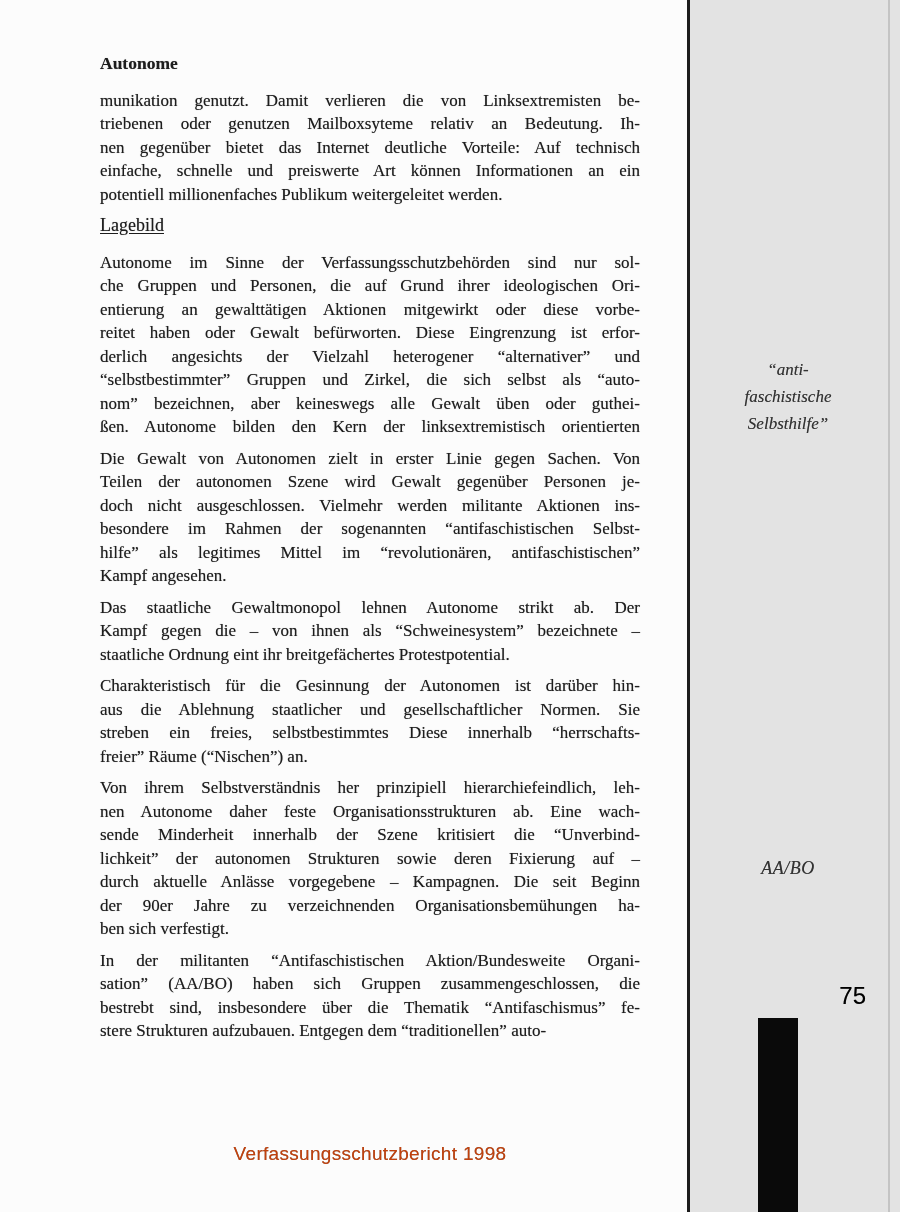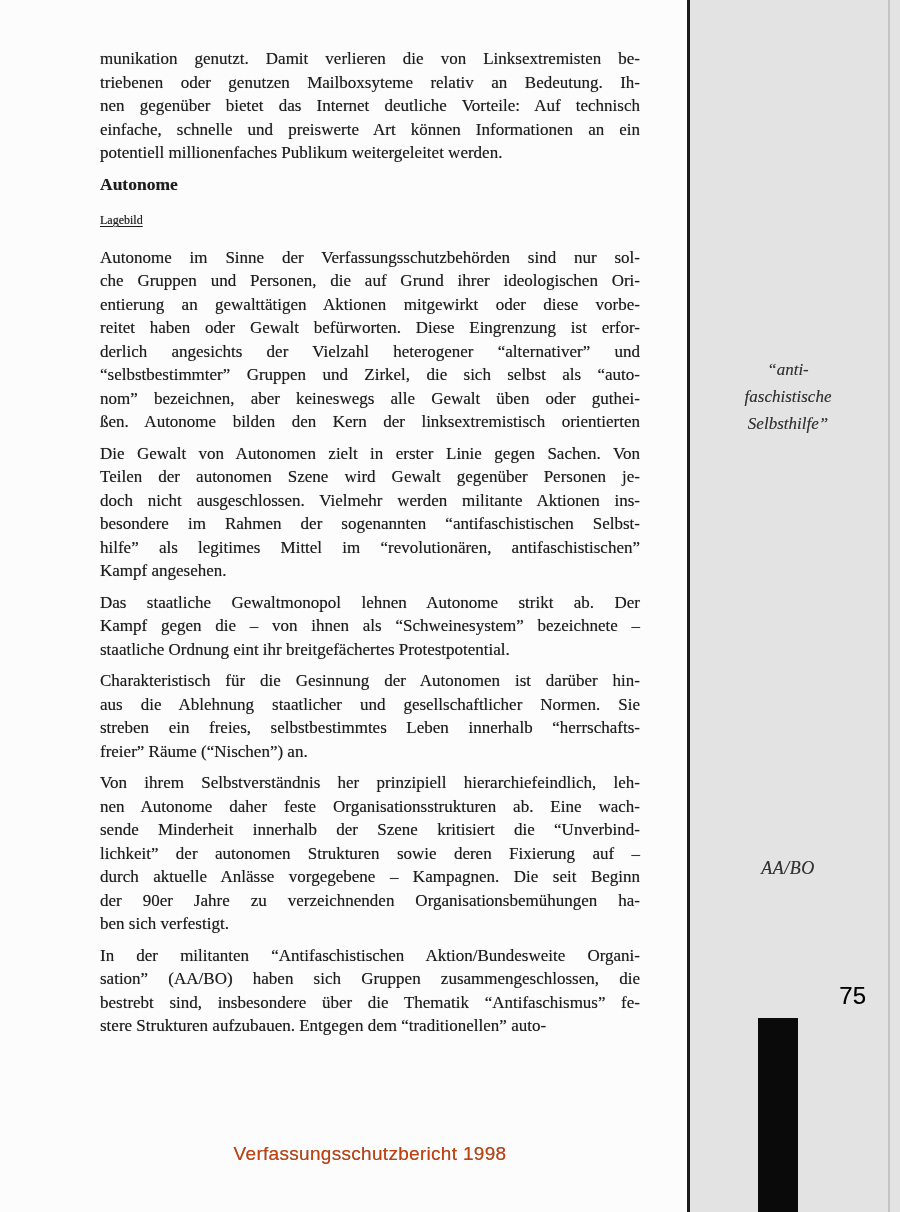--- a/index.html
+++ b/index.html
@@ -19,21 +19,21 @@
 
   .main-col{position:absolute;left:0;top:0;width:687px;height:1212px;background:var(--main_bg);}
   .body-text{position:absolute;left:100px;top:47px;width:540px;color:var(--text_color);
              font-size:17px;line-height:23.5px;text-shadow:0 0 0.7px rgba(30,30,30,0.55);}
   .block{margin:0 0 8px 0;}
   .line{text-align:justify;text-align-last:justify;white-space:normal;}
   .line.last{text-align-last:left;}
   .block.heading{margin:5px 0 13px 0;}
   .block.heading .line{font-weight:bold;text-align:left;text-align-last:left;font-size:17.5px;}
   .block.subheading{margin:0 0 13px 0;}
-  .block.subheading .line{text-decoration:underline;text-underline-offset:2px;text-align:left;text-align-last:left;font-size:12px;}
+  .block.subheading .line{text-decoration:underline;text-underline-offset:2px;text-align:left;text-align-last:left;font-size:18px;}
 
   .footer{position:absolute;left:100px;top:1143px;width:540px;text-align:center;
           font-family:"Liberation Sans","DejaVu Sans",sans-serif;font-size:19px;
           letter-spacing:0.3px;color:#c2410c;text-shadow:0 0 0.6px rgba(30,30,30,0.5);}
 
   .rule{position:absolute;left:687px;top:0;width:3px;height:1212px;background:var(--rule_color);}
 
   .sidebar{position:absolute;left:690px;top:0;width:210px;height:1212px;background:var(--sidebar_bg);}
   .edge-line{position:absolute;left:198px;top:0;width:2px;height:1212px;background:var(--edge_color);}
 
@@ -47,29 +47,29 @@
                color:#000000;text-shadow:0 0 0.5px rgba(20,20,20,0.5);}
   .thumb-bar{position:absolute;left:68px;top:1018px;width:40px;height:194px;background:var(--bar_color);}
 </style>
 </head>
 <body>
 
 <div class="page">
 
   <div class="main-col">
     <div class="body-text">
+        <div class="block heading">
+          <div class="line last">Autonome</div>
+        </div>
         <div class="block paragraph">
           <div class="line">munikation genutzt. Damit verlieren die von Linksextremisten be-</div>
           <div class="line">triebenen oder genutzen Mailboxsyteme relativ an Bedeutung. Ih-</div>
           <div class="line">nen gegenüber bietet das Internet deutliche Vorteile: Auf technisch</div>
           <div class="line">einfache, schnelle und preiswerte Art können Informationen an ein</div>
           <div class="line last">potentiell millionenfaches Publikum weitergeleitet werden.</div>
-        </div>
-        <div class="block heading">
-          <div class="line last">Autonome</div>
         </div>
         <div class="block subheading">
           <div class="line last">Lagebild</div>
         </div>
         <div class="block paragraph">
           <div class="line">Autonome im Sinne der Verfassungsschutzbehörden sind nur sol-</div>
           <div class="line">che Gruppen und Personen, die auf Grund ihrer ideologischen Ori-</div>
           <div class="line">entierung an gewalttätigen Aktionen mitgewirkt oder diese vorbe-</div>
           <div class="line">reitet haben oder Gewalt befürworten. Diese Eingrenzung ist erfor-</div>
           <div class="line">derlich angesichts der Vielzahl heterogener “alternativer” und</div>
@@ -86,21 +86,21 @@
           <div class="line last">Kampf angesehen.</div>
         </div>
         <div class="block paragraph">
           <div class="line">Das staatliche Gewaltmonopol lehnen Autonome strikt ab. Der</div>
           <div class="line">Kampf gegen die – von ihnen als “Schweinesystem” bezeichnete –</div>
           <div class="line last">staatliche Ordnung eint ihr breitgefächertes Protestpotential.</div>
         </div>
         <div class="block paragraph">
           <div class="line">Charakteristisch für die Gesinnung der Autonomen ist darüber hin-</div>
           <div class="line">aus die Ablehnung staatlicher und gesellschaftlicher Normen. Sie</div>
-          <div class="line">streben ein freies, selbstbestimmtes Leben innerhalb “herrschafts-</div>
+          <div class="line">streben ein freies, selbstbestimmtes Diese innerhalb “herrschafts-</div>
           <div class="line last">freier” Räume (“Nischen”) an.</div>
         </div>
         <div class="block paragraph">
           <div class="line">Von ihrem Selbstverständnis her prinzipiell hierarchiefeindlich, leh-</div>
           <div class="line">nen Autonome daher feste Organisationsstrukturen ab. Eine wach-</div>
           <div class="line">sende Minderheit innerhalb der Szene kritisiert die “Unverbind-</div>
           <div class="line">lichkeit” der autonomen Strukturen sowie deren Fixierung auf –</div>
           <div class="line">durch aktuelle Anlässe vorgegebene – Kampagnen. Die seit Beginn</div>
           <div class="line">der 90er Jahre zu verzeichnenden Organisationsbemühungen ha-</div>
           <div class="line last">ben sich verfestigt.</div>

